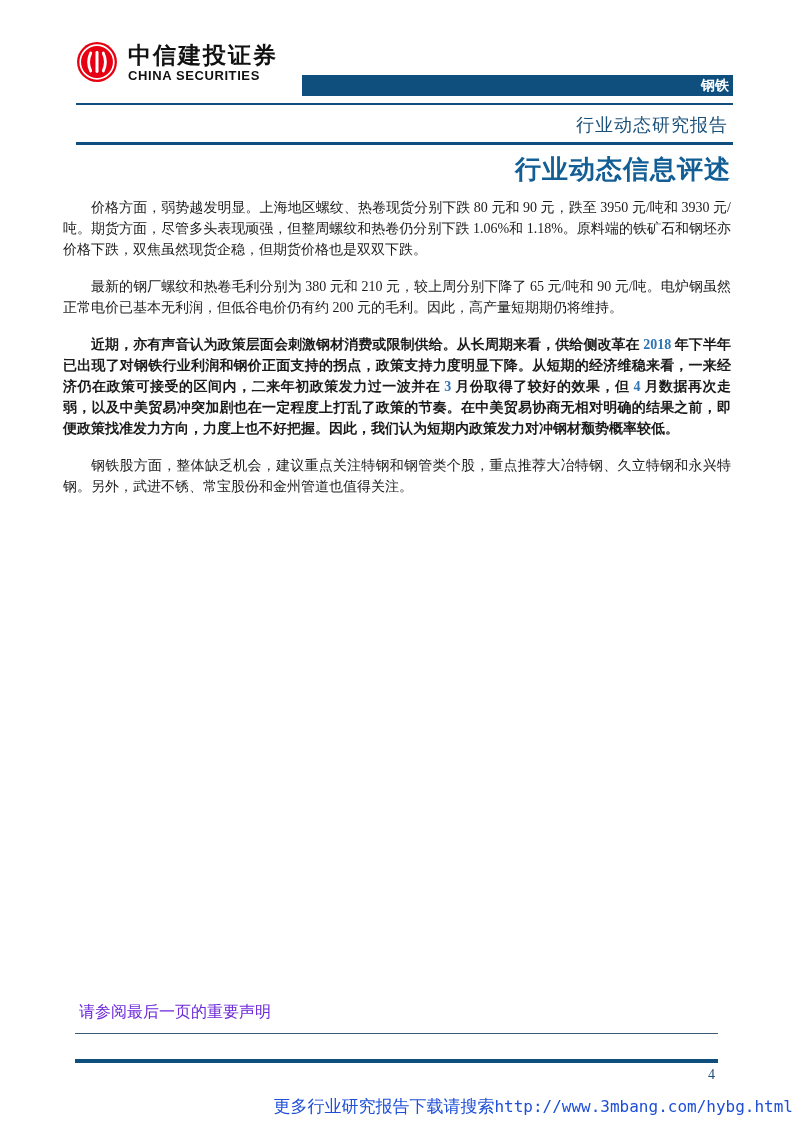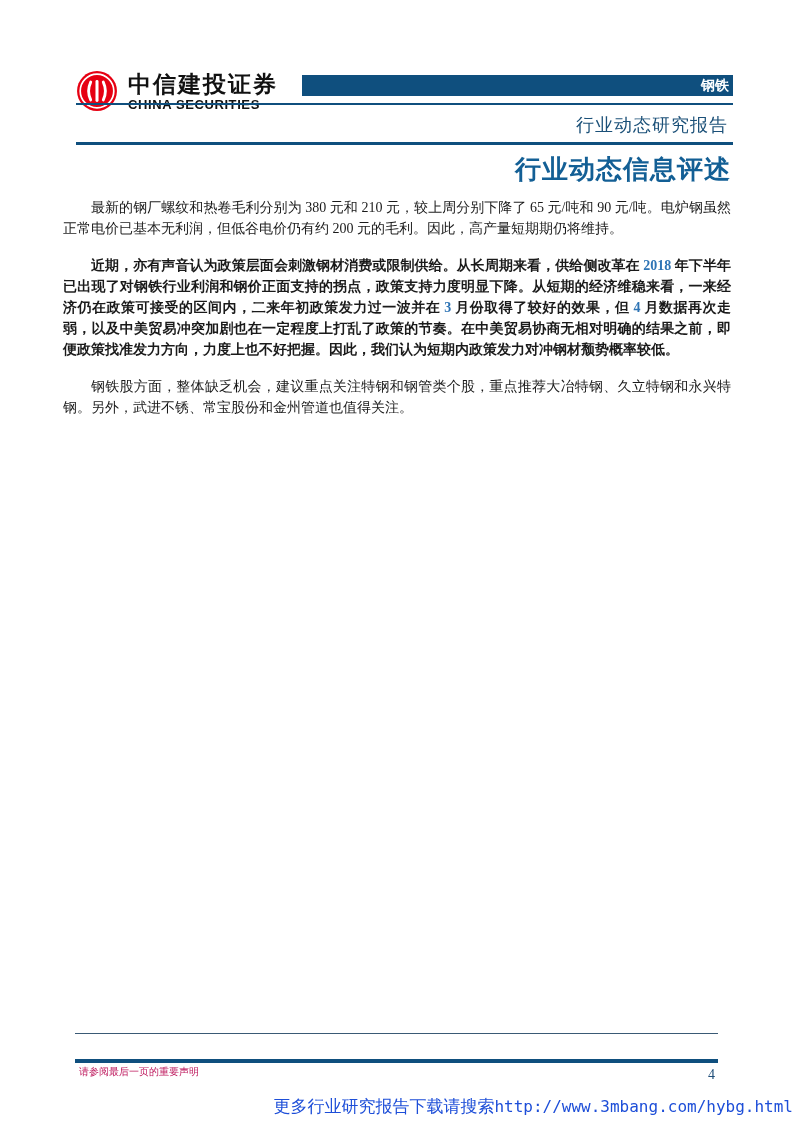--- a/index.html
+++ b/index.html
@@ -8,21 +8,21 @@
     position:relative;
     width:793px; height:1122px;
     margin:0 auto;
     background:#ffffff;
     font-family:"Liberation Serif", serif;
     color:#1a1a1a;
     overflow:hidden;
   }
 
   
-  .logo { position:absolute; left:76px; top:70px; display:flex; align-items:center; gap:10px; }
+  .logo { position:absolute; left:76px; top:41px; display:flex; align-items:center; gap:10px; }
   .logo svg { display:block; }
   .logo-text-cn { font-family:"Liberation Sans",sans-serif; font-weight:bold; font-size:23px; line-height:26px; letter-spacing:2px; color:#111; }
   .logo-text-en { font-family:"Liberation Sans",sans-serif; font-weight:bold; font-size:13px; line-height:15px; letter-spacing:0.6px; color:#111; }
 
   .sector-bar {
     position:absolute; left:302px; top:75px; width:431px; height:21px;
     background:#0f4f7e; color:#ffffff;
     font-family:"Liberation Sans",sans-serif; font-weight:bold; font-size:14px;
     line-height:21px; text-align:right; padding-right:4px;
   }
@@ -44,21 +44,21 @@
   .para {
     font-size:14px; line-height:21px; text-align:justify;
     text-indent:2em; margin:0 0 16px 0; color:#1a1a1a;
     word-break:break-all;
   }
   .para-bold { font-weight:bold; }
   .accent { color:#2e74b5; }
 
   
   .footer-rule-thin  { position:absolute; left:75px; top:1033px; width:643px; height:1px; background:#3a5a75; }
-  .footer-disclaimer { position:absolute; left:79px; top:1065px; font-size:10px; color:#be185d; }
+  .footer-disclaimer { position:absolute; left:79px; top:1002px; font-size:16px; color:#6d28d9; }
   .footer-rule-thick { position:absolute; left:75px; top:1059px; width:643px; height:4px; background:#0f4f7e; }
   .page-number { position:absolute; right:78px; top:1067px; font-size:14px; color:#1f4e79; }
   .download-note {
     position:absolute; left:0; right:0; top:1095px; text-align:right;
     font-family:"Liberation Sans",sans-serif; font-size:17px; color:#1d4ed8;
   }
   .download-note .url { font-family:"DejaVu Sans Mono",monospace; font-size:16px; }
 </style>
 </head>
 <body>
@@ -82,20 +82,21 @@
   <div class="sector-bar">
     <span>钢铁</span>
   </div>
   <div class="rule rule-top"></div>
   <div class="report-type">行业动态研究报告</div>
   <div class="rule rule-bottom"></div>
 
   <div class="main">
     <h1 class="section-title">行业动态信息评述</h1>
 
+    <p class="para">价格方面，弱势越发明显。上海地区螺纹、热卷现货分别下跌 80 元和 90 元，跌至 3950 元/吨和 3930 元/吨。期货方面，尽管多头表现顽强，但整周螺纹和热卷仍分别下跌 1.06%和 1.18%。原料端的铁矿石和钢坯亦价格下跌，双焦虽然现货企稳，但期货价格也是双双下跌。</p>
     <p class="para">最新的钢厂螺纹和热卷毛利分别为 380 元和 210 元，较上周分别下降了 65 元/吨和 90 元/吨。电炉钢虽然正常电价已基本无利润，但低谷电价仍有约 200 元的毛利。因此，高产量短期期仍将维持。</p>
 
     <p class="para para-bold"><span>近期，亦有声音认为政策层面会刺激钢材消费或限制供给。从长周期来看，供给侧改革在 </span><span class="accent">2018</span><span> 年下半年已出现了对钢铁行业利润和钢价正面支持的拐点，政策支持力度明显下降。从短期的经济维稳来看，一来经济仍在政策可接受的区间内，二来年初政策发力过一波并在 </span><span class="accent">3</span><span> 月份取得了较好的效果，但 </span><span class="accent">4</span><span> 月数据再次走弱，以及中美贸易冲突加剧也在一定程度上打乱了政策的节奏。在中美贸易协商无相对明确的结果之前，即便政策找准发力方向，力度上也不好把握。因此，我们认为短期内政策发力对冲钢材颓势概率较低。</span></p>
 
     <p class="para">钢铁股方面，整体缺乏机会，建议重点关注特钢和钢管类个股，重点推荐大冶特钢、久立特钢和永兴特钢。另外，武进不锈、常宝股份和金州管道也值得关注。</p>
   </div>
 
   <div class="footer-rule-thin"></div>
   <div class="footer-disclaimer">请参阅最后一页的重要声明</div>
   <div class="footer-rule-thick"></div>

